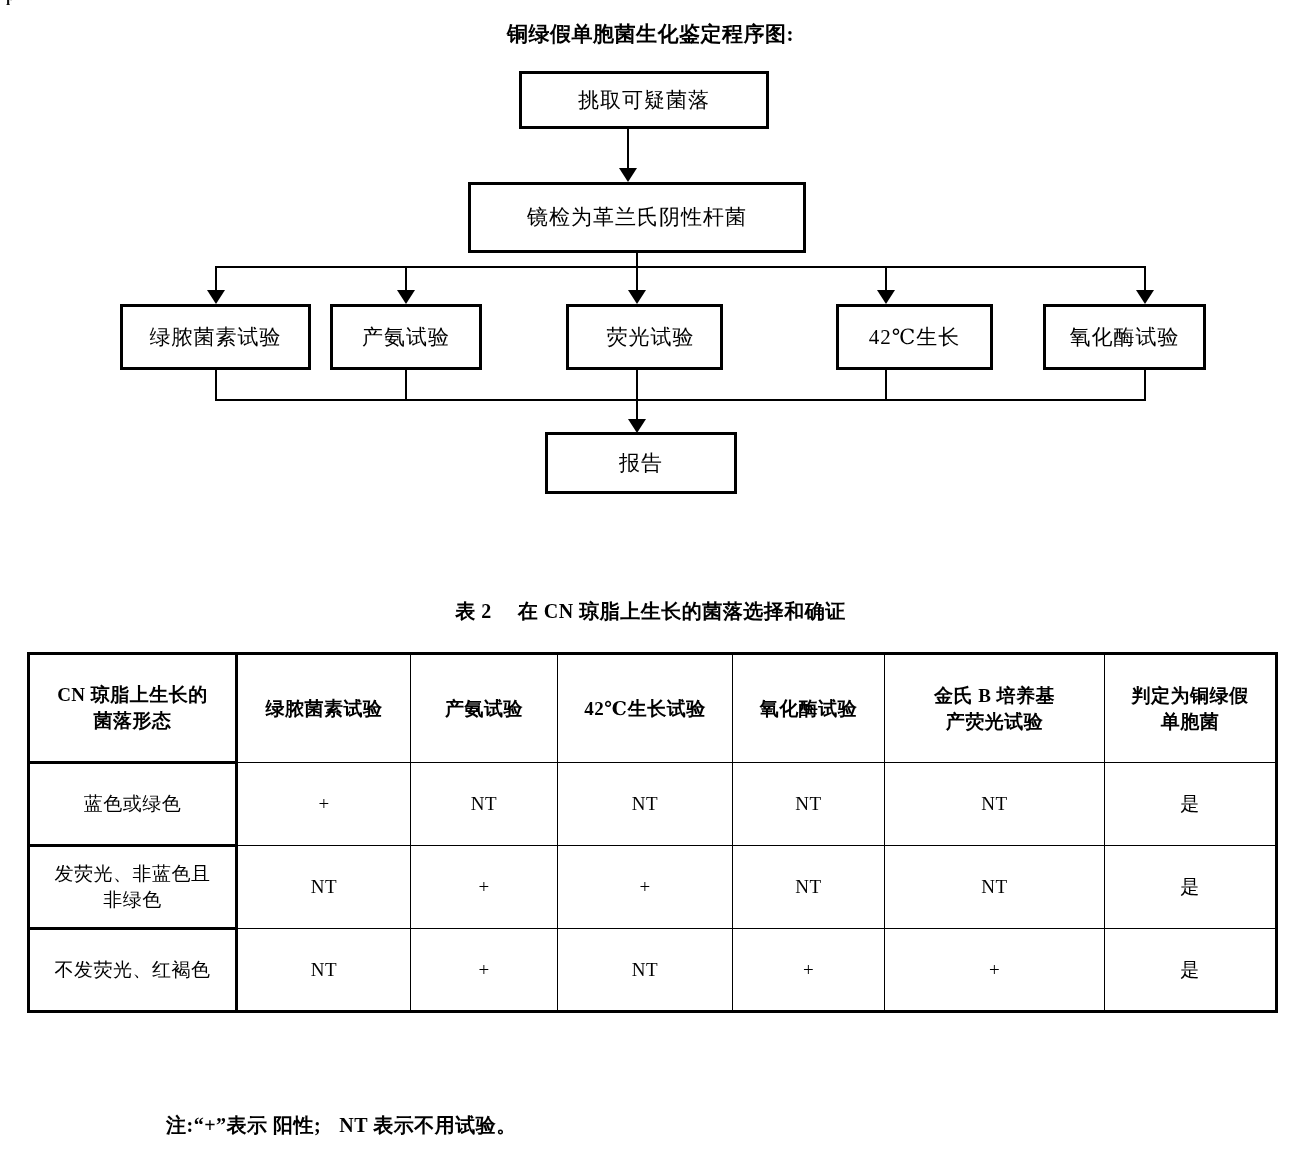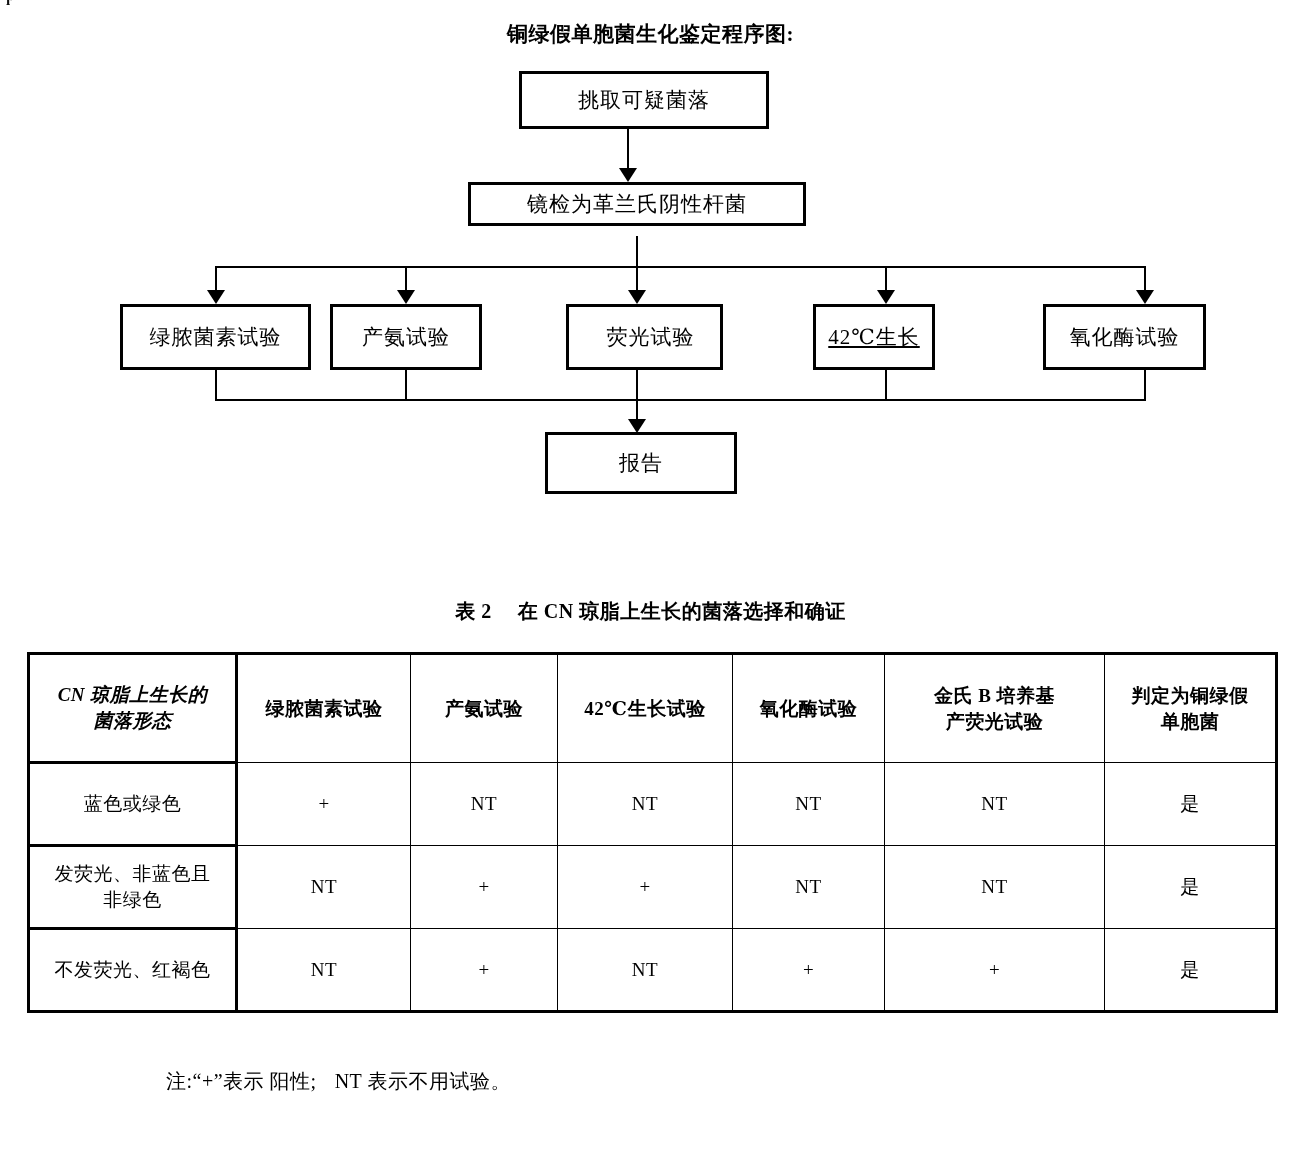--- a/index.html
+++ b/index.html
@@ -55,25 +55,25 @@
     display: flex;
     align-items: center;
     justify-content: center;
     font-size: 21px;
     letter-spacing: 1px;
     z-index: 3;
   }
   .fbox span { display: block; line-height: 1; }
 
   .b-pick   { left: 519px;  top: 71px;  width: 250px; height: 58px; }
-  .b-gram   { left: 468px;  top: 182px; width: 338px; height: 44px; }
+  .b-gram   { left: 468px;  top: 182px; width: 338px; height: 71px; }
   .b-t1     { left: 120px;  top: 304px; width: 191px; height: 66px; }
   .b-t2     { left: 330px;  top: 304px; width: 152px; height: 66px; }
   .b-t3     { left: 566px;  top: 304px; width: 157px; height: 66px; padding-left: 12px; }
-  .b-t4     { left: 813px;  top: 304px; width: 122px; height: 66px; text-decoration: underline; }
+  .b-t4     { left: 836px;  top: 304px; width: 157px; height: 66px; }
   .b-t5     { left: 1043px; top: 304px; width: 163px; height: 66px; }
   .b-report { left: 545px;  top: 432px; width: 192px; height: 62px; }
 
   
   .vline, .hline {
     position: absolute;
     background: #000;
     z-index: 1;
   }
   .vline { width: 2px; }
@@ -130,21 +130,20 @@
     border-left: 3px solid #000;
     border-right: 3px solid #000;
     border-top: 3px solid #000;
     border-bottom: 3px solid #000;
   }
   #data-table thead th:first-child {
     border-left: 3px solid #000;
     border-right: 3px solid #000;
     border-top: 3px solid #000;
     border-bottom: 3px solid #000;
-    font-style: italic;
   }
   #data-table thead th:last-child,
   #data-table tbody td:last-child { border-right: 3px solid #000; }
   #data-table thead th { border-top: 3px solid #000; }
   #data-table tbody tr:last-child td { border-bottom: 3px solid #000; }
 
   
   .col-0 { width: 208px; }
   .col-1 { width: 174px; }
   .col-2 { width: 147px; }
@@ -152,23 +151,23 @@
   .col-4 { width: 152px; }
   .col-5 { width: 220px; }
   .col-6 { width: 172px; }
 
   .cell-val { font-family: "Liberation Serif", "DejaVu Serif", serif; }
 
   
   .footnote {
     position: absolute;
     left: 166px;
-    top: 1068px;
+    top: 1112px;
     font-size: 20px;
-    font-weight: normal;
+    font-weight: bold;
     letter-spacing: 0.5px;
   }
   .footnote .fn-gap { display: inline-block; width: 18px; }
 </style>
 </head>
 <body>
 
 <div class="corner-mark">ŀ</div>
 
 <div class="flow-title">铜绿假单胞菌生化鉴定程序图:</div>

